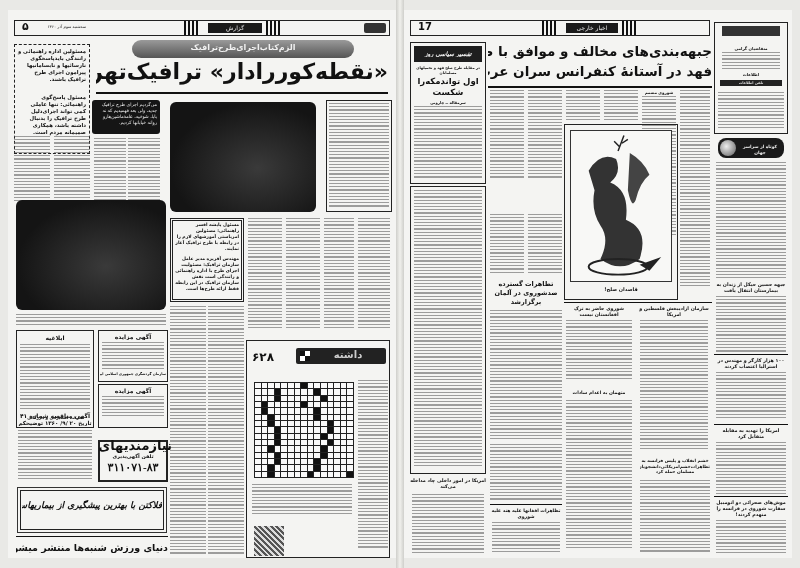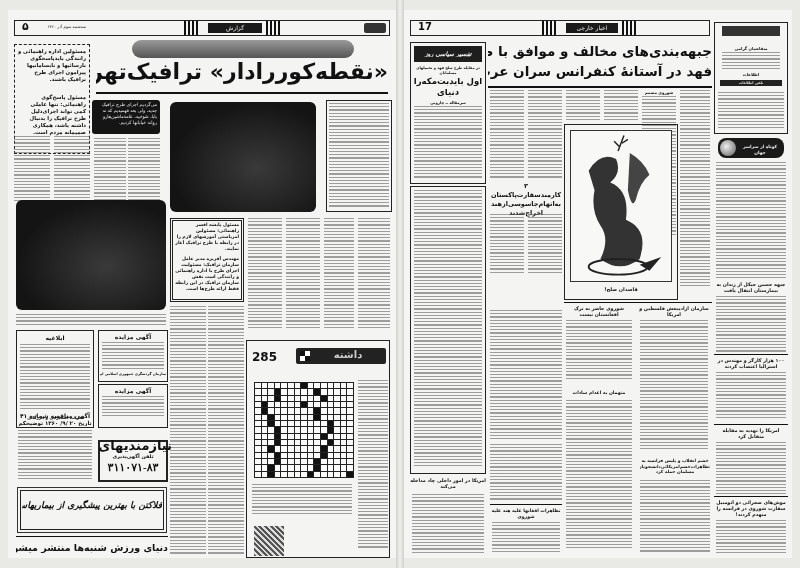--- a/index.html
+++ b/index.html
@@ -44,20 +44,21 @@
   <div class="ribbon" style="left:200px;top:13px;width:54px">گزارش</div>
   <div class="bars" style="left:258px;top:11px">
       <i></i>
       <i></i>
       <i></i>
       <i></i>
     </div>
   <div class="abs" style="left:356px;top:13px;width:22px;height:10px;background:#333;border-radius:2px"></div>
 
   <div class="abs" style="left:124px;top:30px;width:222px;height:18px;background:linear-gradient(#9a9a9a,#555);border-radius:9px"></div>
+  <div class="abs hl" style="left:124px;top:33px;width:222px;font-size:8px;color:#f0f0f0">الزم‌کتاب‌اجرای‌طرح‌ترافیک</div>
 
   <div class="abs hl" style="left:88px;top:48px;width:292px;font-size:22px;line-height:28px;letter-spacing:-0.5px">«نقطه‌کوررادار» ترافیک‌تهران‌کجاست؟</div>
   <div class="rule" style="left:88px;top:82px;width:292px;height:2px"></div>
 
   <div class="box" style="left:6px;top:34px;width:76px;height:110px;border-style:dashed"></div>
   <div class="abs rtl" style="left:10px;top:38px;width:68px;font-size:5.3px;line-height:7px;font-weight:bold">مسئولین اداره راهنمائی و رانندگی بایدپاسخگوی نارسائیها و نابسامانیها پیرامون اجرای طرح ترافیک باشند.</div>
   <div class="abs rtl" style="left:10px;top:84px;width:68px;font-size:5.3px;line-height:7px;font-weight:bold">مسئول پاسخ‌گوی راهنمائی: تنها عاملی کمی تواند اجرای‌دلیل طرح ترافیک را بدنبال داشته باشد، همکاری صمیمانه مردم است.</div>
 
   <div class="col txt" style="left:6px;top:126px;width:36px;height:66px"></div>
   <div class="col txt" style="left:46px;top:126px;width:36px;height:66px"></div>
@@ -108,21 +109,21 @@
   <div class="abs hl" style="left:90px;top:443px;width:70px;font-size:5px">تلفن آگهی‌پذیری</div>
   <div class="abs hl" style="left:90px;top:451px;width:70px;font-size:11px;font-family:Liberation Serif, serif">۳۱۱۰۷۱-۸۳</div>
 
   <div class="box" style="left:12px;top:480px;width:144px;height:40px;border-width:1.5px;outline:1px solid #333;outline-offset:2px"></div>
   <div class="abs hl" style="left:14px;top:490px;width:140px;font-size:9px;font-style:italic;font-family:'DejaVu Serif',serif">فلاکتن با بهترین پیشگیری از بیماریهاست</div>
 
   <div class="rule" style="left:8px;top:526px;width:152px;height:1px"></div>
   <div class="abs hl" style="left:8px;top:532px;width:152px;font-size:9.5px">دنیای ورزش شنبه‌ها منتشر میشود</div>
 
   <div class="box" style="left:238px;top:330px;width:144px;height:218px;border-width:1px"></div>
-  <div class="abs" style="left:244px;top:340px;font-size:12px;font-weight:bold">285</div>
+  <div class="abs" style="left:244px;top:340px;font-size:12px;font-weight:bold">۶۲۸</div>
   <div class="abs" style="left:288px;top:338px;width:90px;height:16px;background:#222;border-radius:2px"></div>
   <div class="abs" style="left:292px;top:341px;width:10px;height:10px;background:conic-gradient(#fff 0 25%,#111 0 50%,#fff 0 75%,#111 0)"></div>
   <div class="abs hl" style="left:306px;top:339px;width:68px;font-size:10px;color:#ccc;letter-spacing:3px">داشته</div>
   <div class="grid" id="xword" style="left:246px;top:372px;width:100px;height:96px">
       <span></span>
       <span></span>
       <span></span>
       <span></span>
       <span></span>
       <span></span>
@@ -365,54 +366,54 @@
       <i></i>
       <i></i>
       <i></i>
       <i></i>
     </div>
 
   <div class="box" style="left:6px;top:32px;width:76px;height:142px;border-width:1px"></div>
   <div class="abs" style="left:10px;top:36px;width:68px;height:16px;background:#1e1e1e"></div>
   <div class="abs hl" style="left:10px;top:40px;width:68px;font-size:6px;color:#eee;font-style:italic">تفسیر سیاسی روز</div>
   <div class="abs hl" style="left:8px;top:56px;width:72px;font-size:3.6px;white-space:normal;line-height:4.6px">در مقابله طرح صلح فهد و تحمیلهای مسلمانان</div>
-  <div class="abs hl" style="left:8px;top:66px;width:72px;font-size:8.5px;line-height:11px;white-space:normal">اول بایدبت‌مکه‌را دنیای</div>
+  <div class="abs hl" style="left:8px;top:66px;width:72px;font-size:8.5px;line-height:11px;white-space:normal">اول تواند‌مکه‌را شکست</div>
   <div class="abs hl" style="left:8px;top:90px;width:72px;font-size:3.8px">سرمقاله ــ چارونی</div>
   <div class="col txt" style="left:10px;top:96px;width:68px;height:74px"></div>
   <div class="col txt" style="left:10px;top:180px;width:68px;height:276px"></div>
   <div class="box" style="left:6px;top:176px;width:76px;height:288px;border-width:1px"></div>
 
   <div class="abs hl" style="left:84px;top:32px;width:224px;font-size:13.5px;line-height:18px">جبهه‌بندی‌های مخالف و موافق با طرح</div>
   <div class="abs hl" style="left:84px;top:52px;width:224px;font-size:13.5px;line-height:18px">فهد در آستانهٔ کنفرانس سران عرب</div>
   <div class="rule" style="left:84px;top:76px;width:224px;height:1.5px"></div>
 
   <div class="col txt" style="left:86px;top:80px;width:34px;height:90px"></div>
   <div class="col txt" style="left:124px;top:80px;width:34px;height:90px"></div>
   <div class="col txt" style="left:162px;top:80px;width:34px;height:30px"></div>
   <div class="col txt" style="left:200px;top:80px;width:34px;height:30px"></div>
   <div class="abs hl" style="left:238px;top:80px;width:34px;font-size:4px">شوروی مصمم</div>
   <div class="col txt" style="left:238px;top:86px;width:34px;height:140px"></div>
   <div class="col txt" style="left:276px;top:80px;width:30px;height:196px"></div>
 
-  <div class="abs hl" style="left:86px;top:172px;width:72px;font-size:6.5px;line-height:9px;white-space:normal">۳ کارمندسفارت‌پاکستان به‌اتهام‌جاسوسی‌ازهند اخراج‌شدند</div>
   <div class="col txt" style="left:86px;top:204px;width:34px;height:60px"></div>
   <div class="col txt" style="left:124px;top:204px;width:34px;height:60px"></div>
 
   <div class="box" style="left:160px;top:114px;width:114px;height:176px;border-width:1px"></div>
   <div class="abs" style="left:166px;top:120px;width:102px;height:152px;background:#f8f8f6;border:1px solid #333">
     <svg width="100%" height="100%" viewBox="0 0 102 152">
       <path d="M18 40 Q30 20 46 28 Q52 42 40 52 Q60 60 56 90 Q80 100 70 130 Q50 145 30 130 Q40 110 30 96 Q20 80 24 60 Z" fill="#333"></path>
       <path d="M60 22 Q74 30 80 44 Q70 52 66 70 Q62 80 58 60 Z" fill="#444"></path>
       <path d="M48 20 L54 4 M52 12 L58 8 M50 16 L44 10" stroke="#222" stroke-width="1.5"></path>
       <ellipse cx="48" cy="138" rx="30" ry="8" fill="none" stroke="#222" stroke-width="2"></ellipse>
       <path d="M70 136 L92 128 L80 142 Z" fill="#222"></path>
     </svg>
   </div>
   <div class="abs hl" style="left:160px;top:276px;width:114px;font-size:5px">قاصدان صلح!</div>
 
+  <div class="abs hl" style="left:86px;top:270px;width:72px;font-size:6.5px;line-height:9px;white-space:normal">تظاهرات گسترده ضدشوروی در آلمان برگزارشد</div>
   <div class="col txt" style="left:86px;top:300px;width:72px;height:130px"></div>
 
   <div class="rule" style="left:160px;top:292px;width:148px;height:1px"></div>
   <div class="abs hl" style="left:160px;top:296px;width:70px;font-size:4.8px;line-height:6px;white-space:normal">شوروی حاضر به ترک افغانستان نیست</div>
   <div class="col txt" style="left:162px;top:310px;width:66px;height:60px"></div>
   <div class="abs hl" style="left:234px;top:296px;width:72px;font-size:4.8px;line-height:6px;white-space:normal">سازمان آزادیبخش فلسطین و امریکا</div>
   <div class="col txt" style="left:236px;top:310px;width:68px;height:130px"></div>
   <div class="abs hl" style="left:162px;top:380px;width:66px;font-size:4.6px">متهمان به اعدام سادات</div>
   <div class="col txt" style="left:162px;top:390px;width:66px;height:150px"></div>
 

